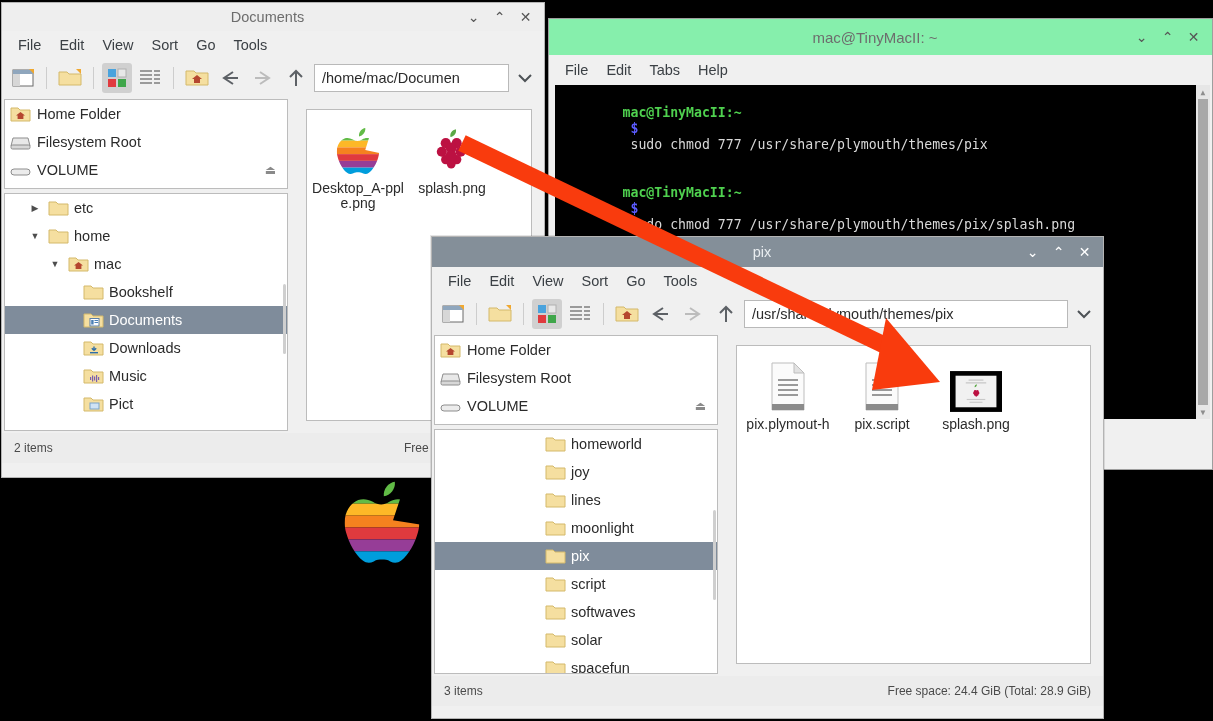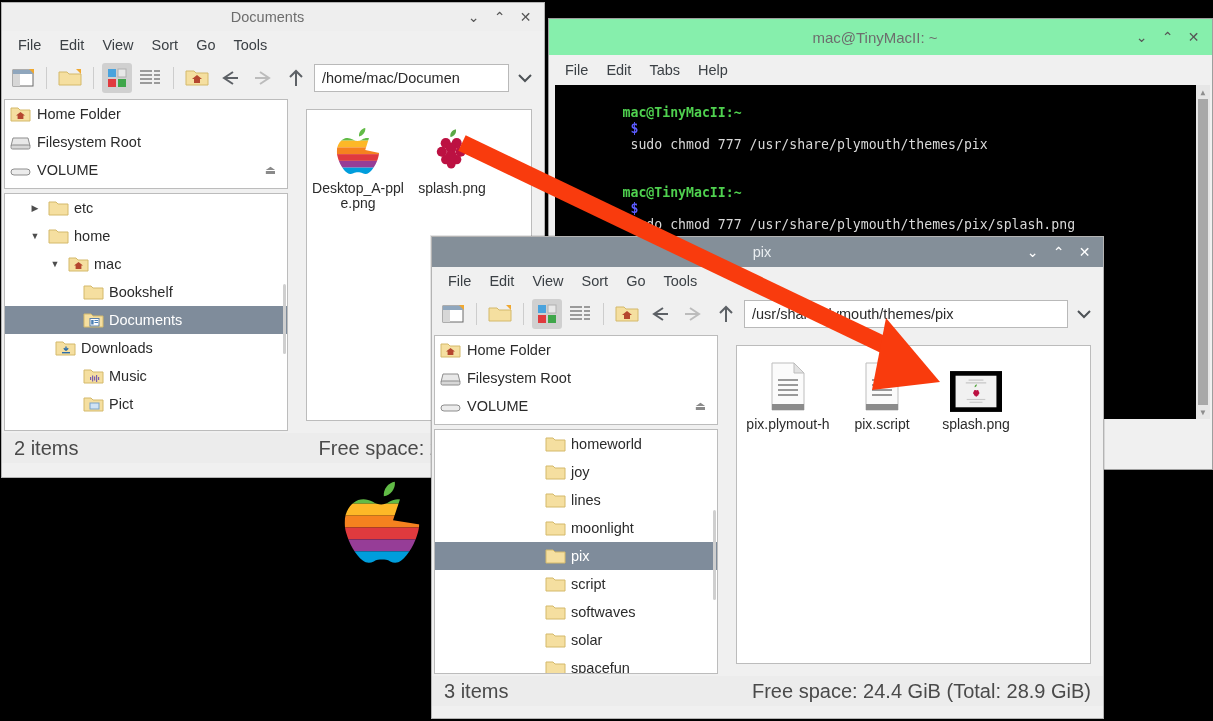--- a/index.html
+++ b/index.html
@@ -54,21 +54,21 @@
   .filepane { background: #fff; border: 1px solid #bcbcbc; margin: 12px; flex: 1;
               position: relative; overflow: hidden; }
   .icons { display: flex; flex-wrap: wrap; align-content: flex-start; padding: 8px 4px; }
   .fileicon { width: 94px; display: flex; flex-direction: column; align-items: center;
               padding-top: 6px; }
   .fileicon .glyph { height: 52px; display: flex; align-items: flex-end; justify-content: center; }
   .fileicon .label { font-size: 14px; color: #2b2b2b; text-align: center; line-height: 1.05;
                      margin-top: 5px; word-break: break-all; }
 
   .statusbar { height: 30px; display: flex; align-items: center; background: #ececec;
-               font-size: 20px; color: #4a4a4a; padding: 0 12px; }
+               font-size: 12px; color: #4a4a4a; padding: 0 12px; }
   .statusbar .right { margin-left: auto; }
 
   
   #win-documents { left: 1px; top: 2px; width: 544px; height: 476px; }
   #win-documents .titlebar { background: #eeeeee; }
   #win-documents .titlebar .title { color: #6d6d6d; }
   #win-documents .winbtn { color: #565656; }
 
   
   #win-terminal { left: 548px; top: 18px; width: 665px; height: 452px;
@@ -280,21 +280,21 @@
           <div class="tree-row sel" style="padding-left:78px">
             <svg class="folder-ic" width="21" height="17">
                 <path d="M1 2h7l2 2h10v11H1z" fill="#f5dfa0" stroke="#d4b96a"></path>
                 <rect x="7" y="6.5" width="9" height="7.5" fill="#fff" stroke="#5b7fa8"></rect>
                 <rect x="8.2" y="8" width="2.4" height="4.5" fill="#4a7fb5"></rect>
                 <rect x="11.5" y="8" width="3.6" height="1" fill="#4a7fb5"></rect>
                 <rect x="11.5" y="10" width="3.6" height="1" fill="#4a7fb5"></rect>
               </svg>
             <span>Documents</span>
           </div>
-          <div class="tree-row" style="padding-left:50px">
+          <div class="tree-row" style="padding-left:78px">
             <svg class="folder-ic" width="21" height="17">
                 <path d="M1 2h7l2 2h10v11H1z" fill="#f5dfa0" stroke="#d4b96a"></path>
                 <path d="M11 6.5v4m0 0l-2.2-2.2M11 10.5l2.2-2.2" stroke="#2f6ea8" stroke-width="1.4" fill="none"></path>
                 <rect x="7" y="12" width="8" height="1.4" fill="#2f6ea8"></rect>
               </svg>
             <span>Downloads</span>
           </div>
           <div class="tree-row" style="padding-left:78px">
             <svg class="folder-ic" width="21" height="17">
                 <path d="M1 2h7l2 2h10v11H1z" fill="#f5dfa0" stroke="#d4b96a"></path>

